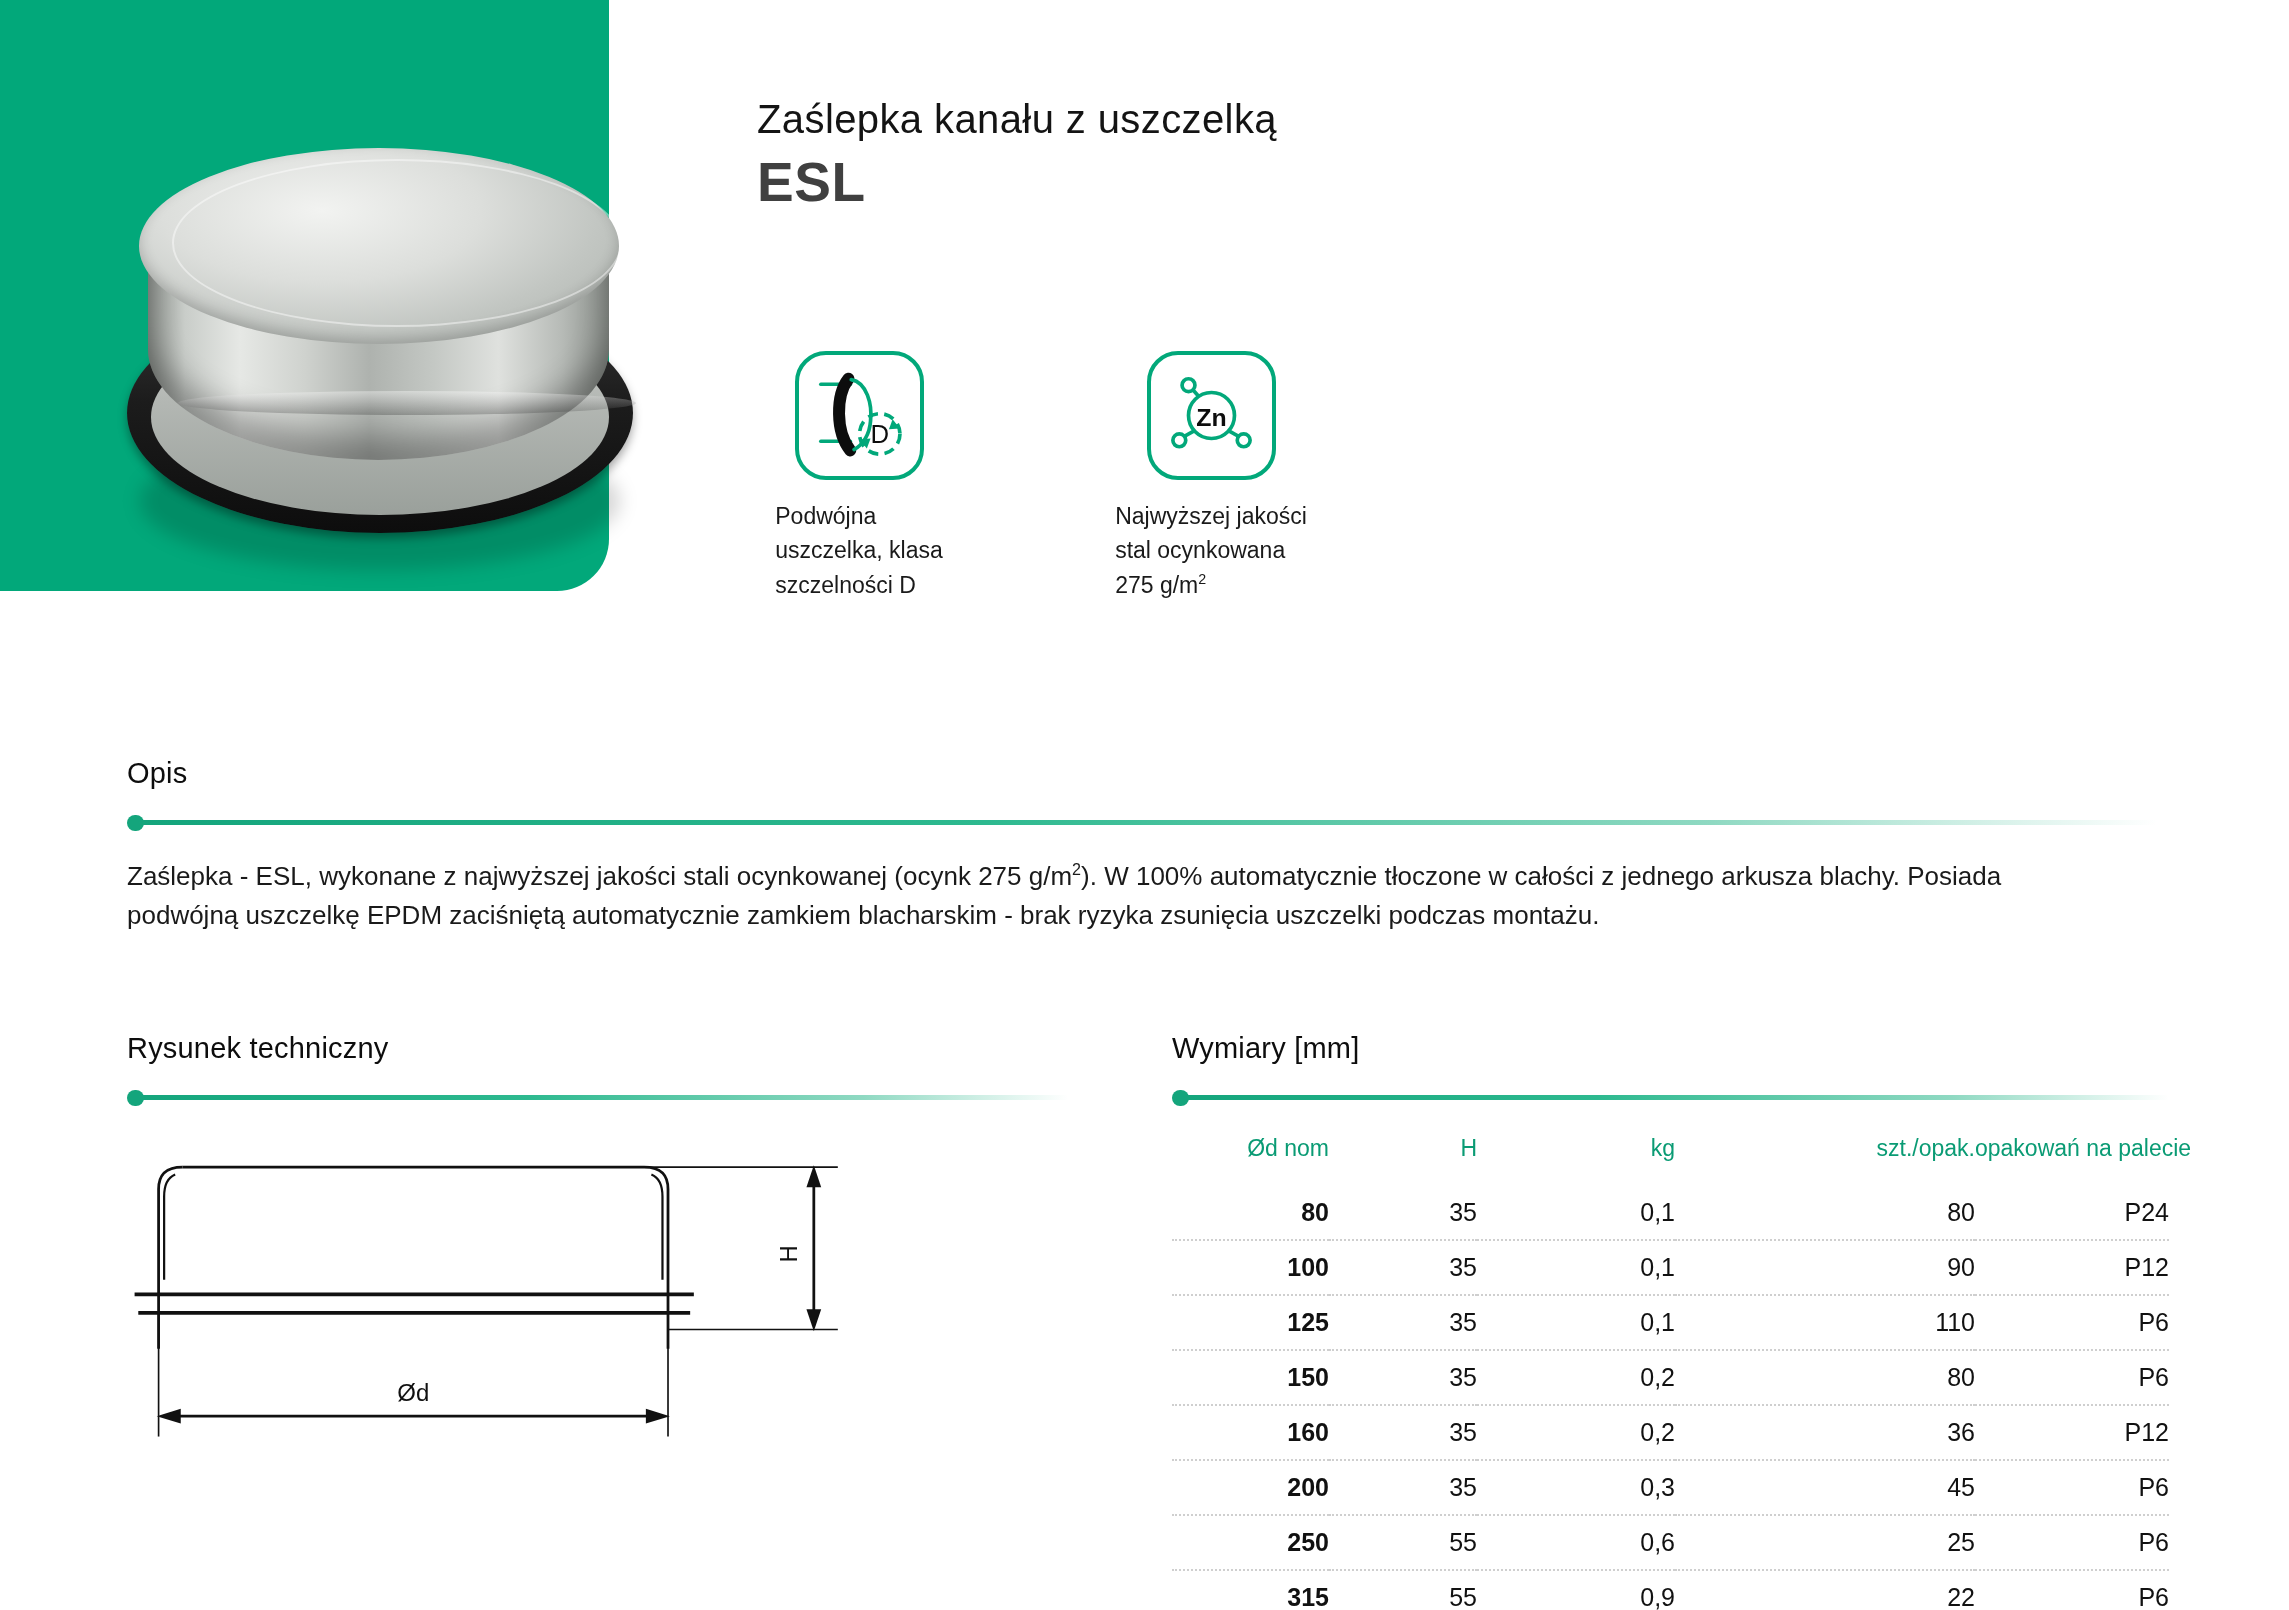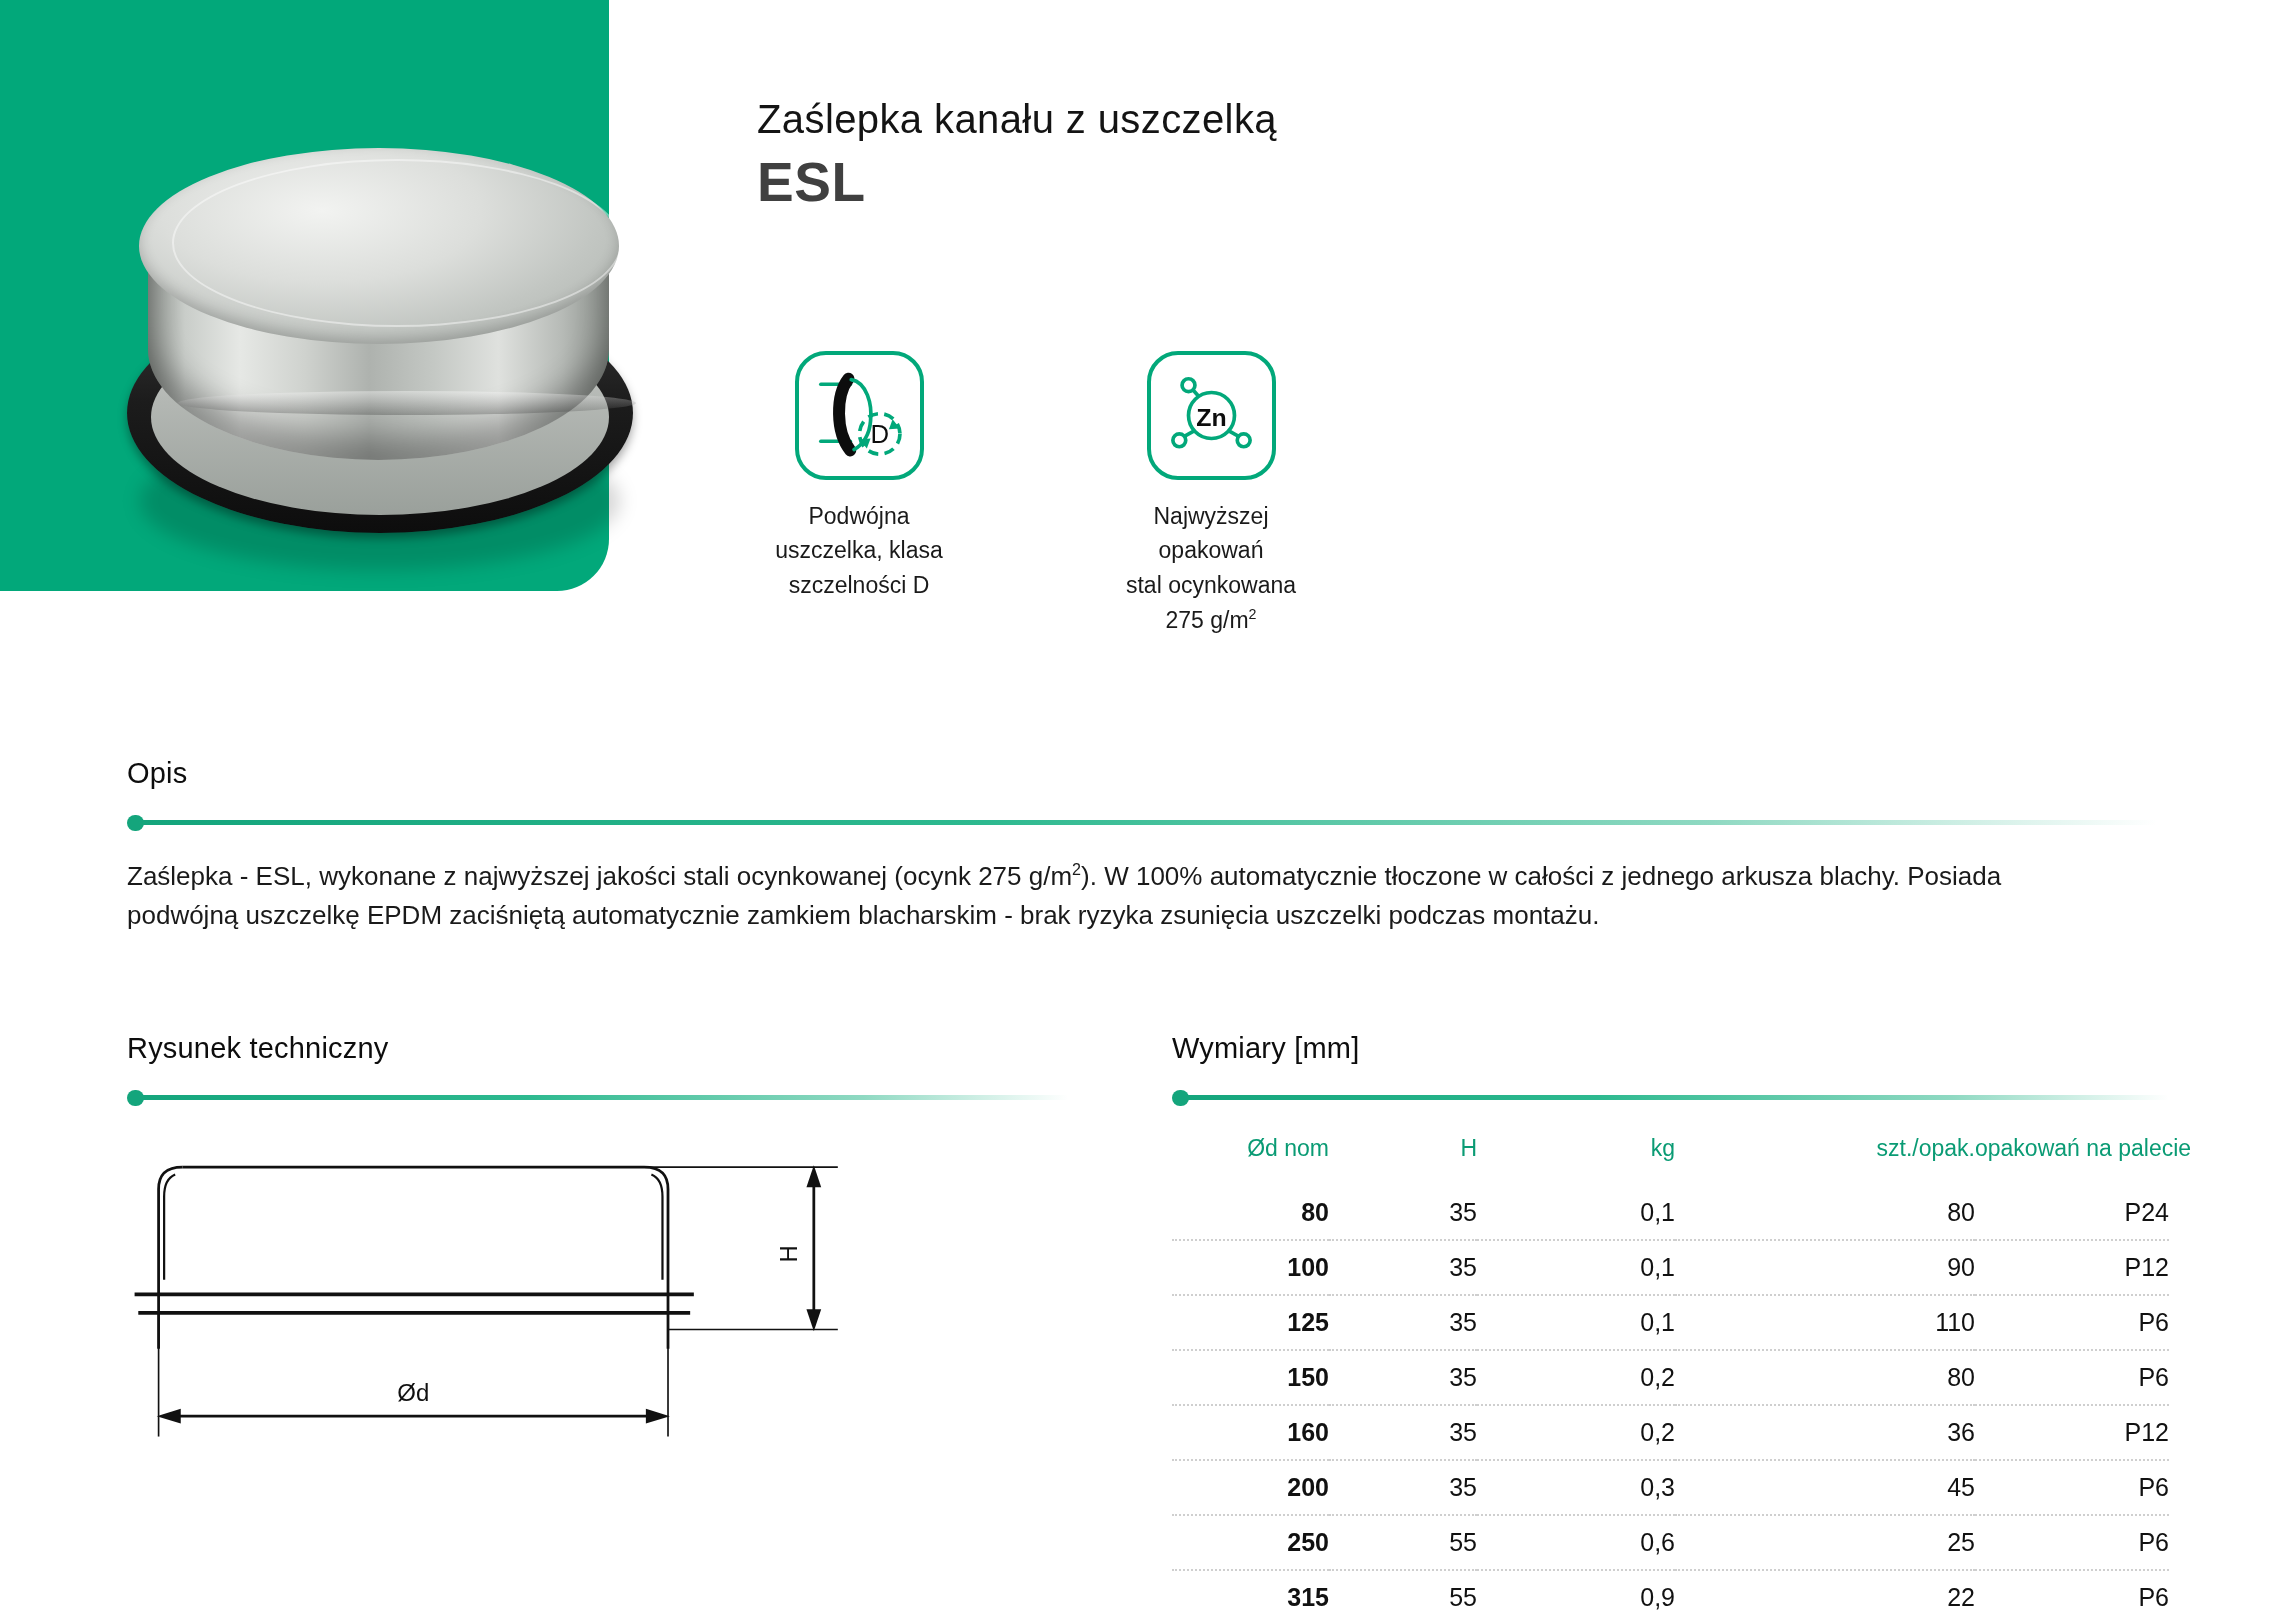--- a/index.html
+++ b/index.html
@@ -123,21 +123,21 @@
   .feature-icon {
     width: 129px; height: 129px;
     border: 4.6px solid #02a87a;
     border-radius: 31px;
     display: flex; align-items: center; justify-content: center;
   }
   .feature-caption {
     margin-top: 18.5px;
     font-size: 23px;
     line-height: 1.52;
-    text-align: center;
+    text-align: left;
     color: #1a1a1a;
     font-weight: 400;
   }
   .feature-caption sup { font-size: 0.62em; vertical-align: super; }
 
   
   .section-title {
     font-size: 29px;
     font-weight: 400;
     color: #0d0d0d;
@@ -281,21 +281,21 @@
 
           <circle cx="31" cy="23" r="7" stroke="#02a87a" stroke-width="4" fill="#fff"></circle>
           <circle cx="21" cy="83" r="7" stroke="#02a87a" stroke-width="4" fill="#fff"></circle>
           <circle cx="91" cy="83" r="7" stroke="#02a87a" stroke-width="4" fill="#fff"></circle>
 
           <circle cx="56" cy="56" r="25" stroke="#02a87a" stroke-width="4" fill="#fff"></circle>
           <text x="56" y="67" font-family="Liberation Sans, sans-serif" font-size="27" font-weight="700" fill="#0d0d0d" text-anchor="middle">Zn</text>
         </svg>
       </div>
       <div class="feature-caption">
-        <span>Najwyższej opakowań</span><br>
+        <span>Najwyższej jakości</span><br>
         <span>stal ocynkowana</span><br>
         <span>275 g/m</span><sup>2</sup>
       </div>
     </div>
 
   </div>
 </div>
 
 <div class="opis">
   <h2 class="section-title">Opis</h2>

